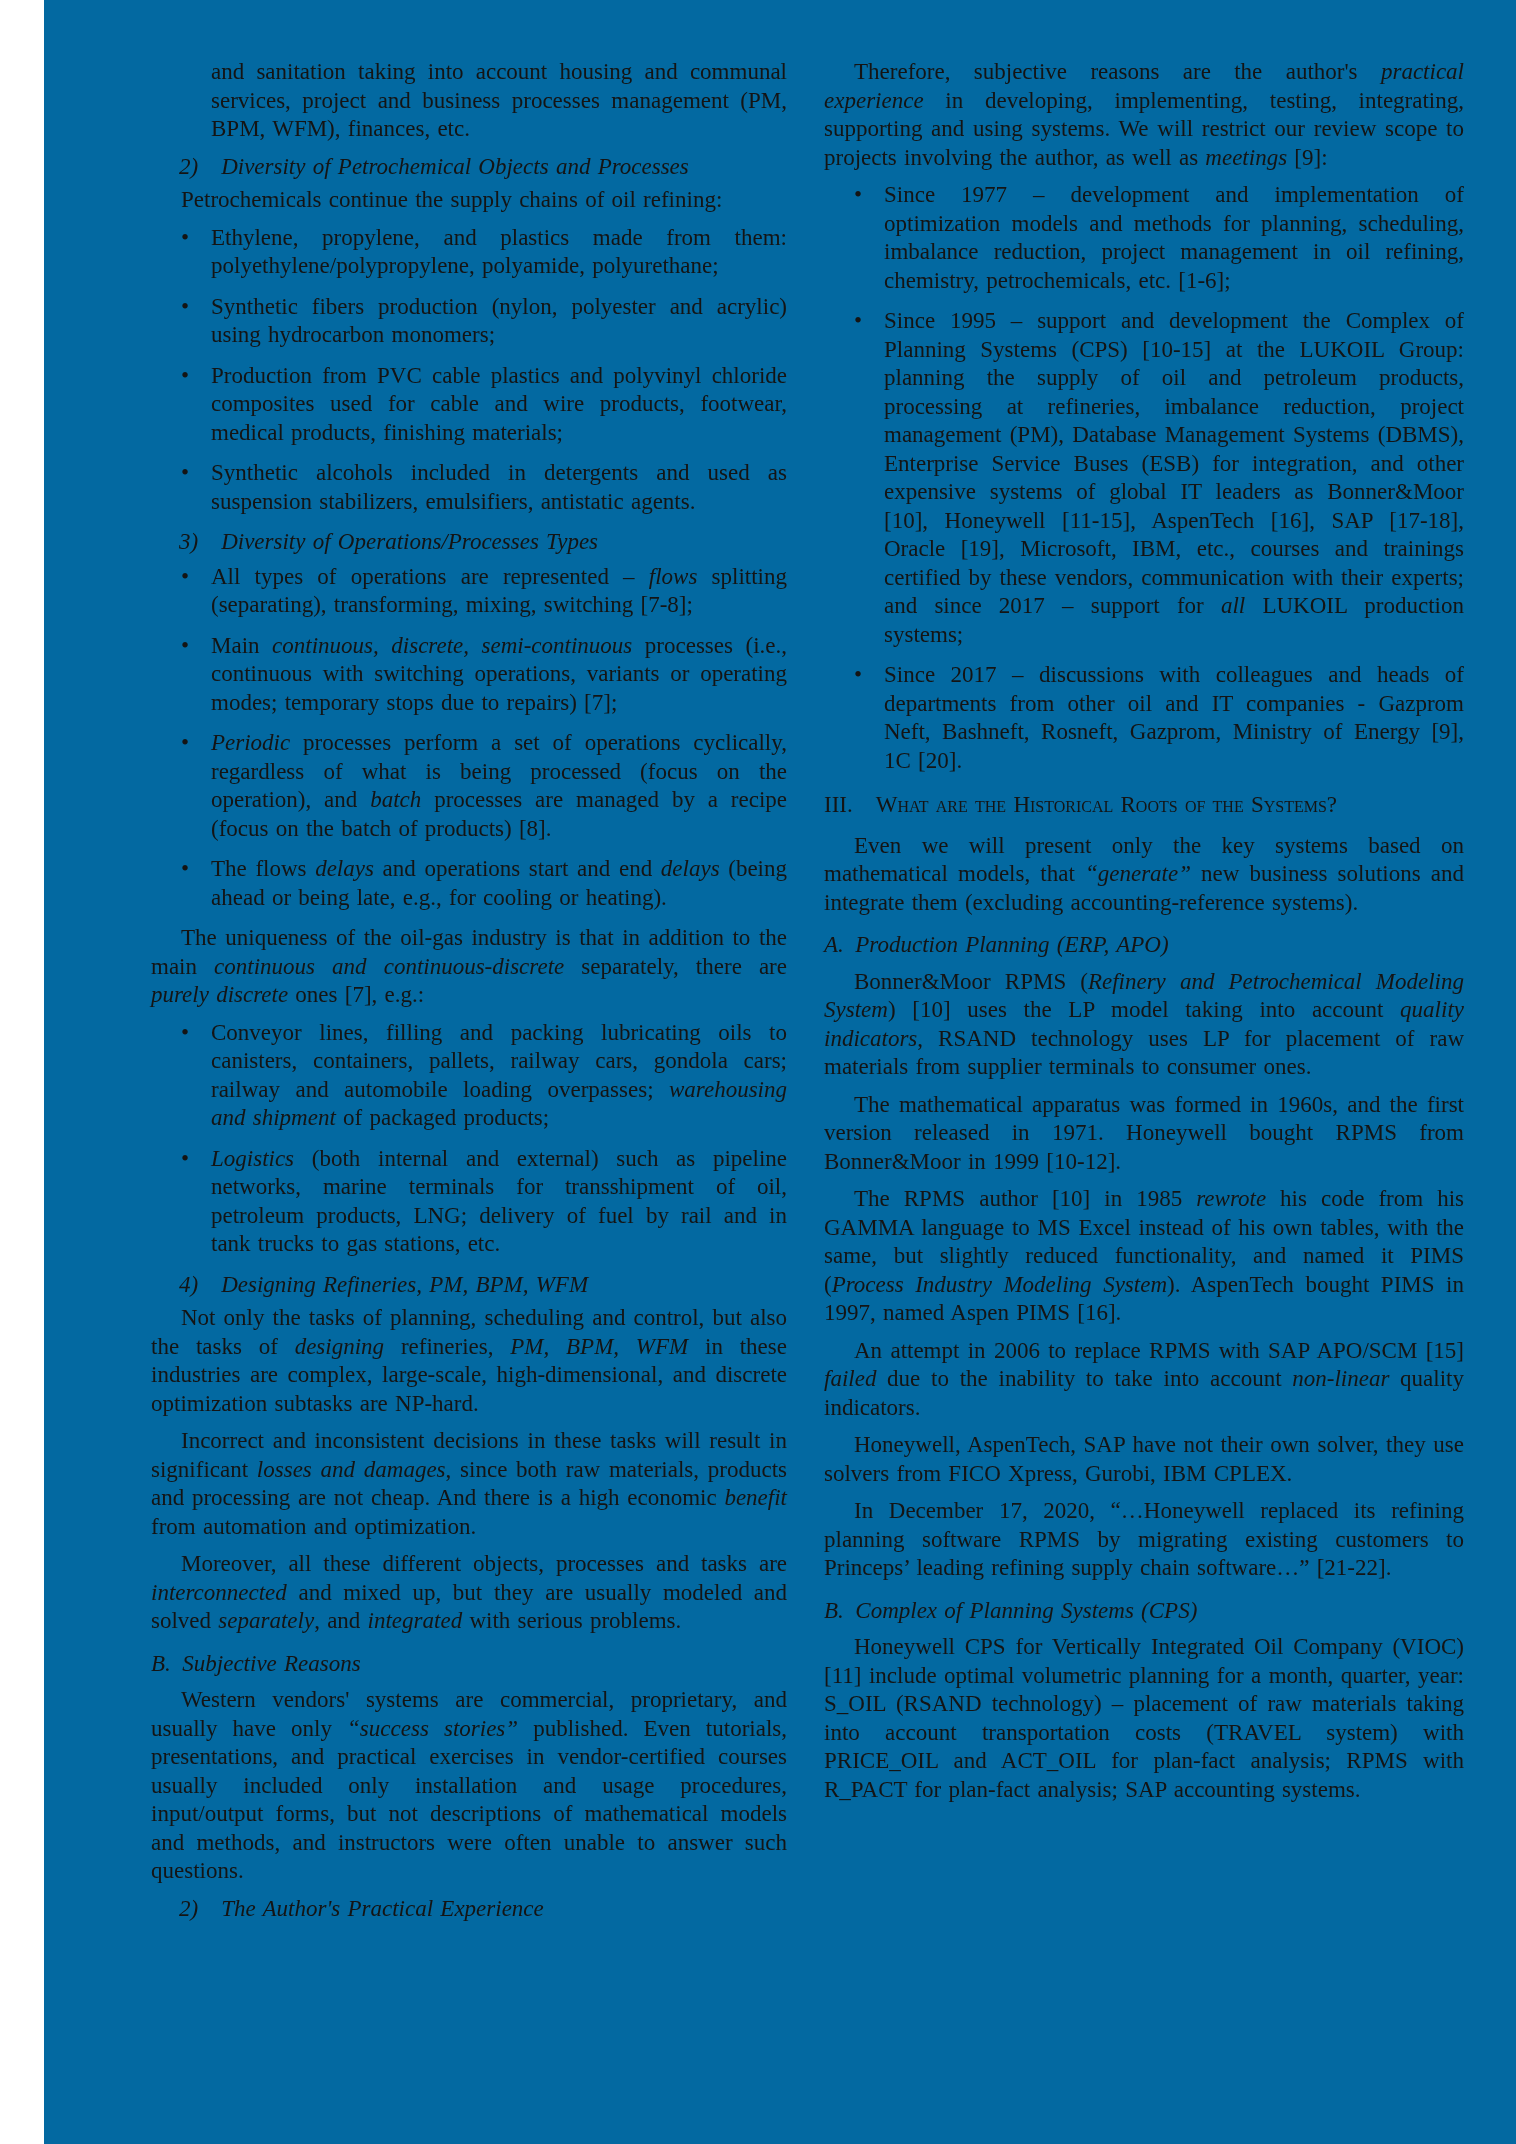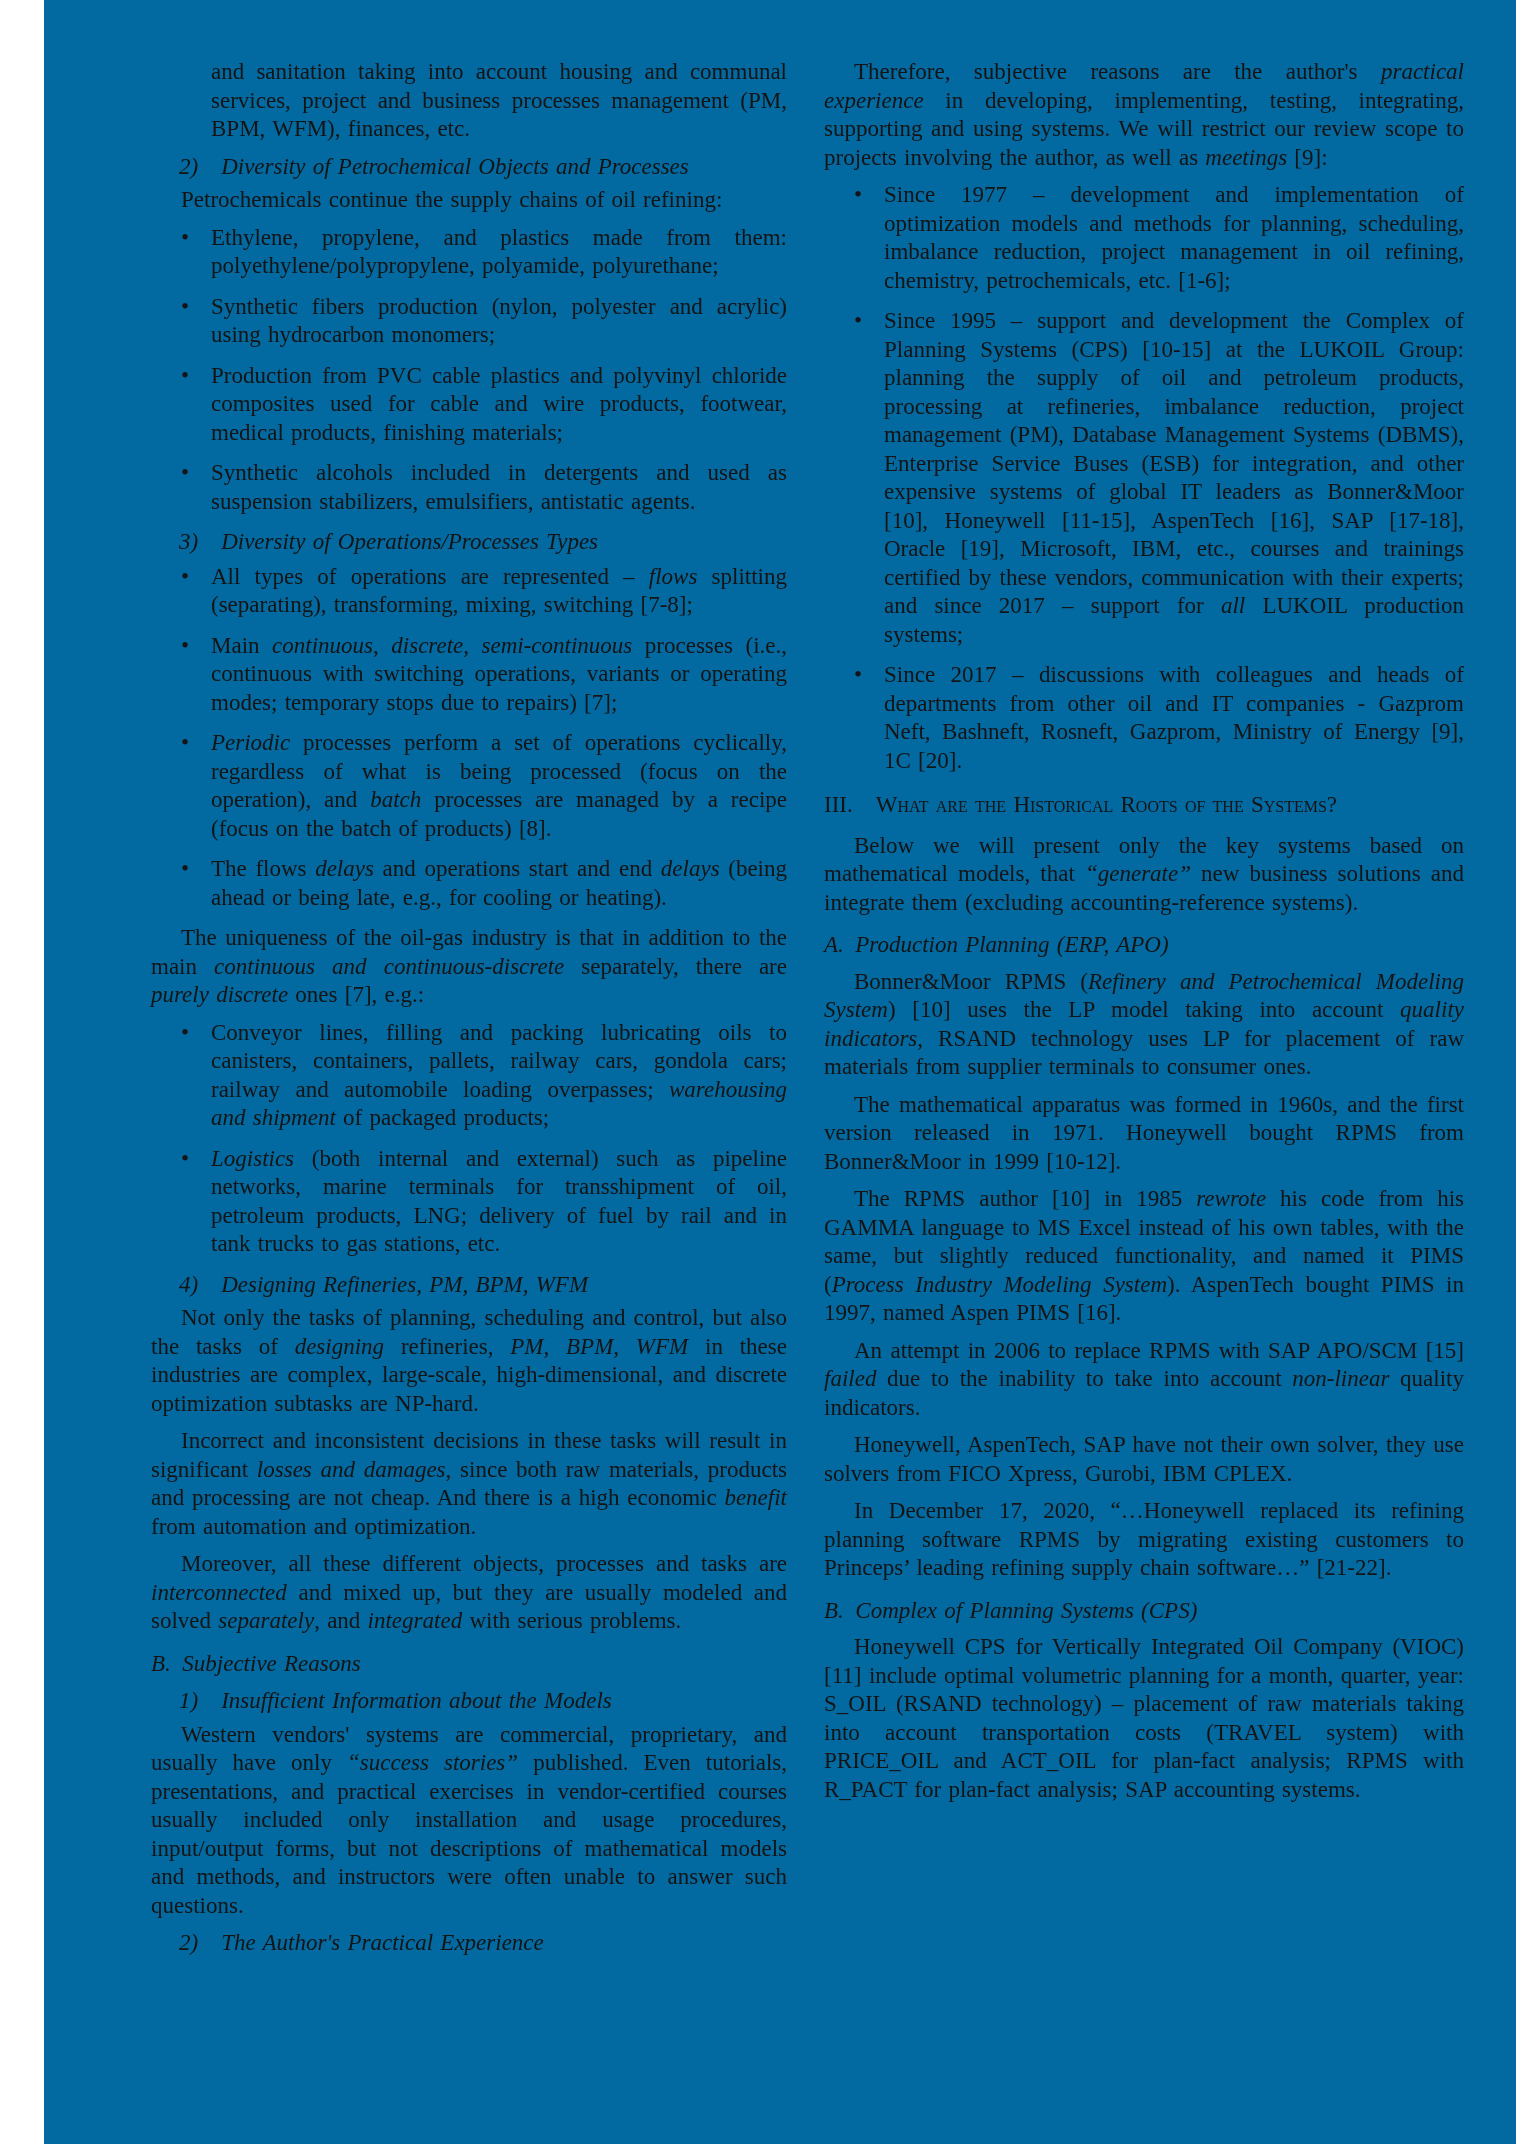--- a/index.html
+++ b/index.html
@@ -80,31 +80,30 @@
         <div class="bullet"><span class="marker">•</span><span><span class="run-italic">Periodic</span><span class="run"> processes perform a set of operations cyclically, regardless of what is being processed (focus on the operation), and </span><span class="run-italic">batch</span><span class="run"> processes are managed by a recipe (focus on the batch of products) [8].</span></span></div>
         <div class="bullet"><span class="marker">•</span><span><span class="run">The flows </span><span class="run-italic">delays</span><span class="run"> and operations start and end </span><span class="run-italic">delays</span><span class="run"> (being ahead or being late, e.g., for cooling or heating).</span></span></div>
         <div class="para"><span class="run">The uniqueness of the oil-gas industry is that in addition to the main </span><span class="run-italic">continuous and continuous-discrete</span><span class="run"> separately, there are </span><span class="run-italic">purely discrete</span><span class="run"> ones [7], e.g.:</span></div>
         <div class="bullet"><span class="marker">•</span><span><span class="run">Conveyor lines, filling and packing lubricating oils to canisters, containers, pallets, railway cars, gondola cars; railway and automobile loading overpasses; </span><span class="run-italic">warehousing and shipment</span><span class="run"> of packaged products;</span></span></div>
         <div class="bullet"><span class="marker">•</span><span><span class="run-italic">Logistics</span><span class="run"> (both internal and external) such as pipeline networks, marine terminals for transshipment of oil, petroleum products, LNG; delivery of fuel by rail and in tank trucks to gas stations, etc.</span></span></div>
         <div class="h-num"><span class="run-italic">4) Designing Refineries, PM, BPM, WFM</span></div>
         <div class="para"><span class="run">Not only the tasks of planning, scheduling and control, but also the tasks of </span><span class="run-italic">designing</span><span class="run"> refineries, </span><span class="run-italic">PM, BPM, WFM</span><span class="run"> in these industries are complex, large-scale, high-dimensional, and discrete optimization subtasks are NP-hard.</span></div>
         <div class="para"><span class="run">Incorrect and inconsistent decisions in these tasks will result in significant </span><span class="run-italic">losses and damages</span><span class="run">, since both raw materials, products and processing are not cheap. And there is a high economic </span><span class="run-italic">benefit</span><span class="run"> from automation and optimization.</span></div>
         <div class="para"><span class="run">Moreover, all these different objects, processes and tasks are </span><span class="run-italic">interconnected</span><span class="run"> and mixed up, but they are usually modeled and solved </span><span class="run-italic">separately</span><span class="run">, and </span><span class="run-italic">integrated</span><span class="run"> with serious problems.</span></div>
         <div class="h-alpha"><span class="run-italic">B. Subjective Reasons</span></div>
-        <div class="h-num"><span class="run-italic">1) Insufficient Information about the Models</span></div>
         <div class="para"><span class="run">Western vendors' systems are commercial, proprietary, and usually have only </span><span class="run-italic">“success stories”</span><span class="run"> published. Even tutorials, presentations, and practical exercises in vendor-certified courses usually included only installation and usage procedures, input/output forms, but not descriptions of mathematical models and methods, and instructors were often unable to answer such questions.</span></div>
         <div class="h-num"><span class="run-italic">2) The Author's Practical Experience</span></div>
       </div>
     <div class="col-right">
         <div class="para"><span class="run">Therefore, subjective reasons are the author's </span><span class="run-italic">practical experience</span><span class="run"> in developing, implementing, testing, integrating, supporting and using systems. We will restrict our review scope to projects involving the author, as well as </span><span class="run-italic">meetings</span><span class="run"> [9]:</span></div>
         <div class="bullet"><span class="marker">•</span><span><span class="run">Since 1977 – development and implementation of optimization models and methods for planning, scheduling, imbalance reduction, project management in oil refining, chemistry, petrochemicals, etc. [1-6];</span></span></div>
         <div class="bullet"><span class="marker">•</span><span><span class="run">Since 1995 – support and development the Complex of Planning Systems (CPS) [10-15] at the LUKOIL Group: planning the supply of oil and petroleum products, processing at refineries, imbalance reduction, project management (PM), Database Management Systems (DBMS), Enterprise Service Buses (ESB) for integration, and other expensive systems of global IT leaders as Bonner&amp;Moor [10], Honeywell [11-15], AspenTech [16], SAP [17-18], Oracle [19], Microsoft, IBM, etc., courses and trainings certified by these vendors, communication with their experts; and since 2017 – support for </span><span class="run-italic">all</span><span class="run"> LUKOIL production systems;</span></span></div>
         <div class="bullet"><span class="marker">•</span><span><span class="run">Since 2017 – discussions with colleagues and heads of departments from other oil and IT companies - Gazprom Neft, Bashneft, Rosneft, Gazprom, Ministry of Energy [9], 1C [20].</span></span></div>
         <div class="h-section"><span class="run">III. What are the Historical Roots of the Systems?</span></div>
-        <div class="para"><span class="run">Below we will present only the key systems based on mathematical models, that </span><span class="run-italic">“generate”</span><span class="run"> new business solutions and integrate them (excluding accounting-reference systems).</span></div>
+        <div class="para"><span class="run">Even we will present only the key systems based on mathematical models, that </span><span class="run-italic">“generate”</span><span class="run"> new business solutions and integrate them (excluding accounting-reference systems).</span></div>
         <div class="h-alpha"><span class="run-italic">A. Production Planning (ERP, APO)</span></div>
         <div class="para"><span class="run">Bonner&amp;Moor RPMS (</span><span class="run-italic">Refinery and Petrochemical Modeling System</span><span class="run">) [10] uses the LP model taking into account </span><span class="run-italic">quality indicators</span><span class="run">, RSAND technology uses LP for placement of raw materials from supplier terminals to consumer ones.</span></div>
         <div class="para"><span class="run">The mathematical apparatus was formed in 1960s, and the first version released in 1971. Honeywell bought RPMS from Bonner&amp;Moor in 1999 [10-12].</span></div>
         <div class="para"><span class="run">The RPMS author [10] in 1985 </span><span class="run-italic">rewrote</span><span class="run"> his code from his GAMMA language to MS Excel instead of his own tables, with the same, but slightly reduced functionality, and named it PIMS (</span><span class="run-italic">Process Industry Modeling System</span><span class="run">). AspenTech bought PIMS in 1997, named Aspen PIMS [16].</span></div>
         <div class="para"><span class="run">An attempt in 2006 to replace RPMS with SAP APO/SCM [15] </span><span class="run-italic">failed</span><span class="run"> due to the inability to take into account </span><span class="run-italic">non-linear</span><span class="run"> quality indicators.</span></div>
         <div class="para"><span class="run">Honeywell, AspenTech, SAP have not their own solver, they use solvers from FICO Xpress, Gurobi, IBM CPLEX.</span></div>
         <div class="para"><span class="run">In December 17, 2020, “…Honeywell replaced its refining planning software RPMS by migrating existing customers to Princeps’ leading refining supply chain software…” [21-22].</span></div>
         <div class="h-alpha"><span class="run-italic">B. Complex of Planning Systems (CPS)</span></div>
         <div class="para"><span class="run">Honeywell CPS for Vertically Integrated Oil Company (VIOC) [11] include optimal volumetric planning for a month, quarter, year: S_OIL (RSAND technology) – placement of raw materials taking into account transportation costs (TRAVEL system) with PRICE_OIL and ACT_OIL for plan-fact analysis; RPMS with R_PACT for plan-fact analysis; SAP accounting systems.</span></div>
       </div>

